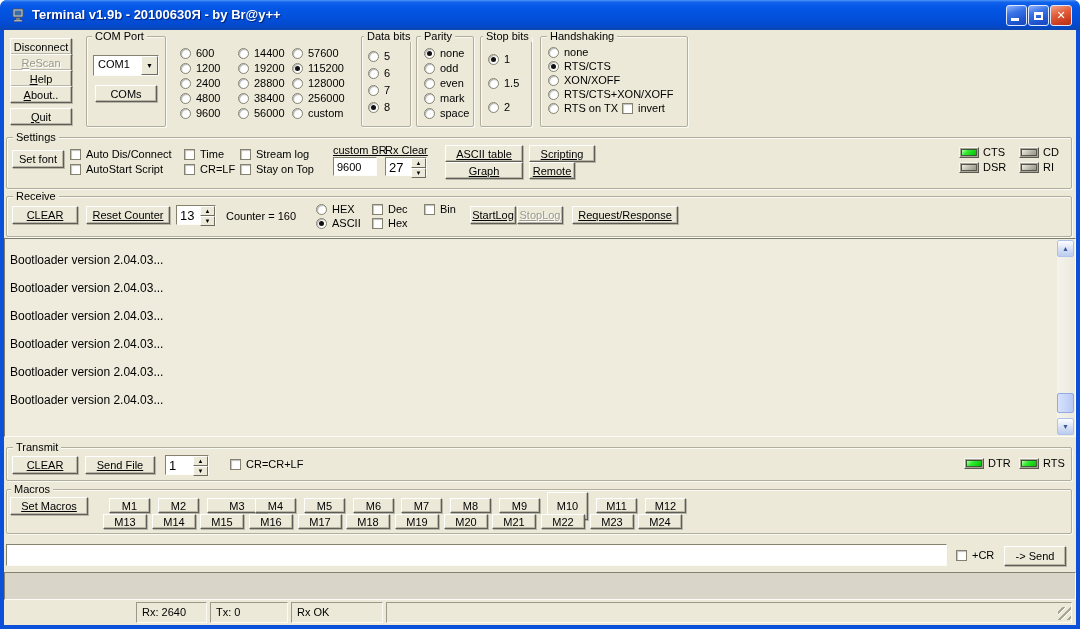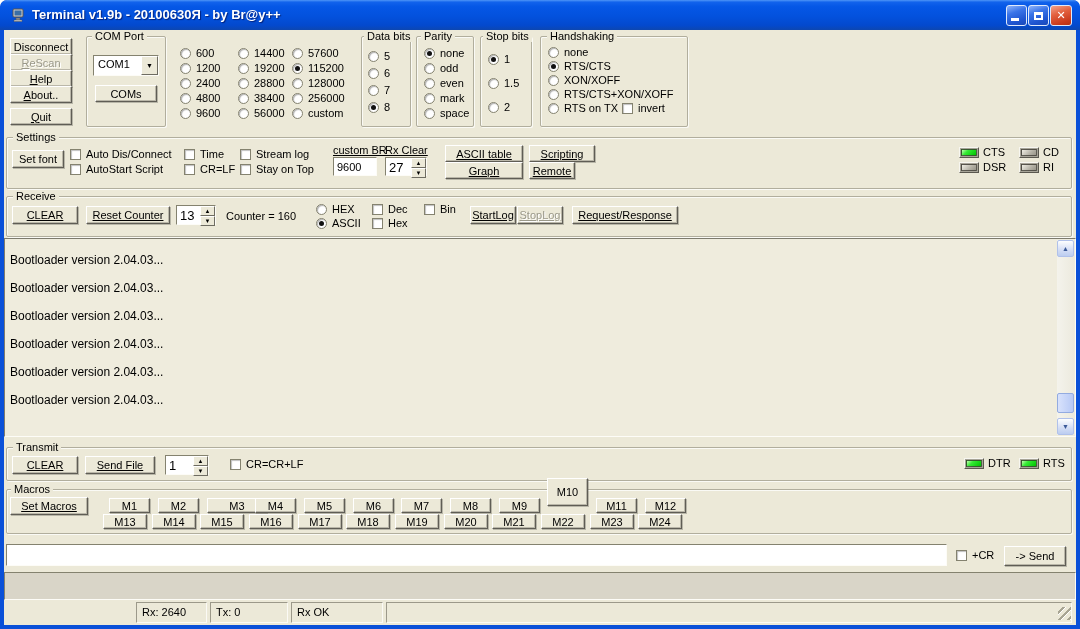--- a/index.html
+++ b/index.html
@@ -312,21 +312,21 @@
   <div class="btn u" style="left:10px;top:497px;width:78px;height:18px">Set Macros</div>
   <div class="btn" style="left:109px;top:498px;width:41px;height:15px">M1</div>
   <div class="btn" style="left:158px;top:498px;width:41px;height:15px">M2</div>
   <div class="btn" style="left:207px;top:498px;width:60px;height:15px">M3</div>
   <div class="btn" style="left:255px;top:498px;width:41px;height:15px">M4</div>
   <div class="btn" style="left:304px;top:498px;width:41px;height:15px">M5</div>
   <div class="btn" style="left:353px;top:498px;width:41px;height:15px">M6</div>
   <div class="btn" style="left:401px;top:498px;width:41px;height:15px">M7</div>
   <div class="btn" style="left:450px;top:498px;width:41px;height:15px">M8</div>
   <div class="btn" style="left:499px;top:498px;width:41px;height:15px">M9</div>
-  <div class="btn" style="left:547px;top:478px;width:41px;height:28px">M10</div>
+  <div class="btn" style="left:547px;top:492px;width:41px;height:28px">M10</div>
   <div class="btn" style="left:596px;top:498px;width:41px;height:15px">M11</div>
   <div class="btn" style="left:645px;top:498px;width:41px;height:15px">M12</div>
   <div class="btn" style="left:103px;top:514px;width:44px;height:15px">M13</div>
   <div class="btn" style="left:152px;top:514px;width:44px;height:15px">M14</div>
   <div class="btn" style="left:200px;top:514px;width:44px;height:15px">M15</div>
   <div class="btn" style="left:249px;top:514px;width:44px;height:15px">M16</div>
   <div class="btn" style="left:298px;top:514px;width:44px;height:15px">M17</div>
   <div class="btn" style="left:346px;top:514px;width:44px;height:15px">M18</div>
   <div class="btn" style="left:395px;top:514px;width:44px;height:15px">M19</div>
   <div class="btn" style="left:444px;top:514px;width:44px;height:15px">M20</div>

